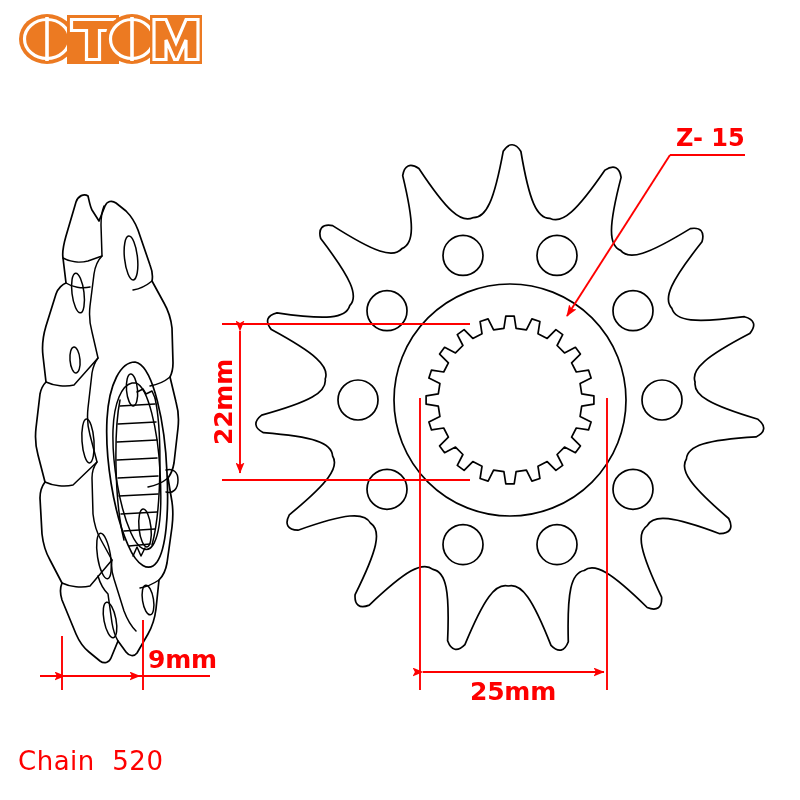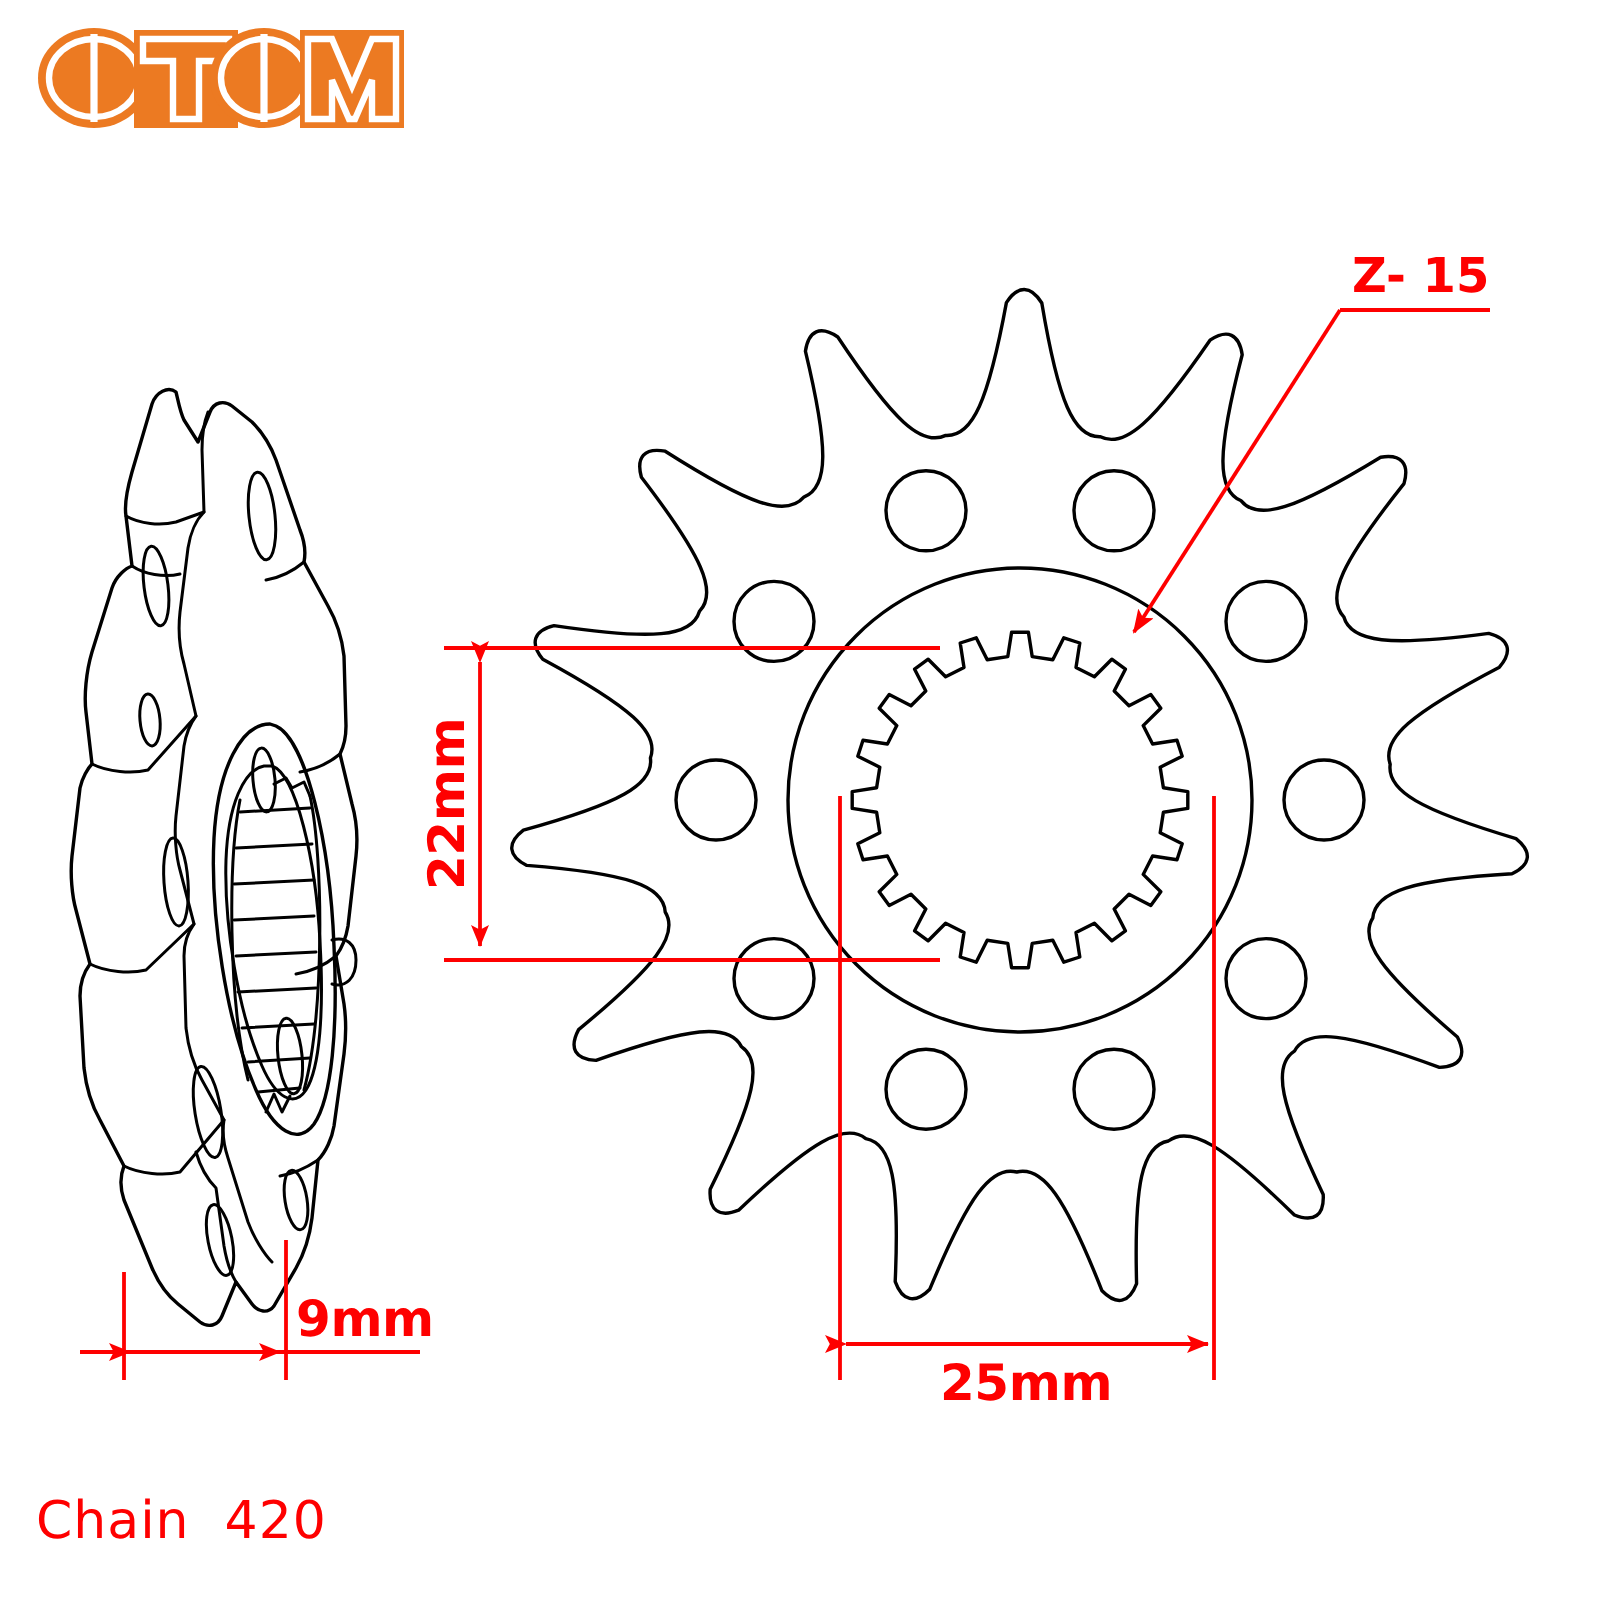--- a/index.html
+++ b/index.html
@@ -317,15 +317,15 @@
       </g>
 
       <g>
         <line class="leader-line" x1="670" y1="155" x2="745" y2="155"></line>
         <line class="leader-line" x1="670" y1="155" x2="567" y2="316" marker-end="url(#arrow-lead)"></line>
         <text class="note-text" x="676" y="146">Z- 15</text>
       </g>
     </g>
   </svg>
 
-  <div id="chain-caption">Chain  420</div>
+  <div id="chain-caption">Chain  520</div>
 
 </div>
 
 </body></html>

